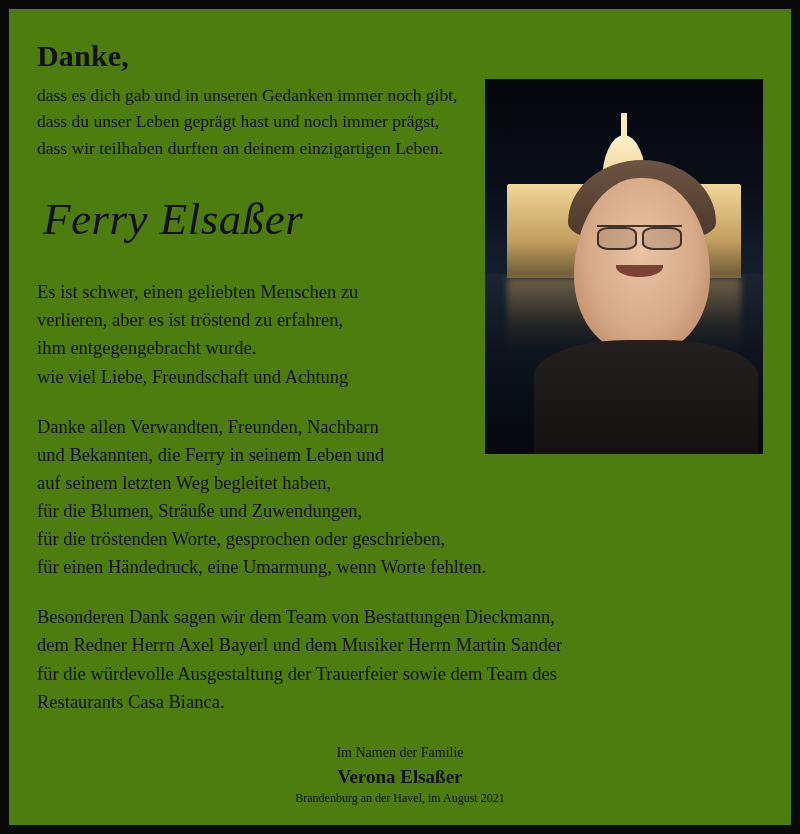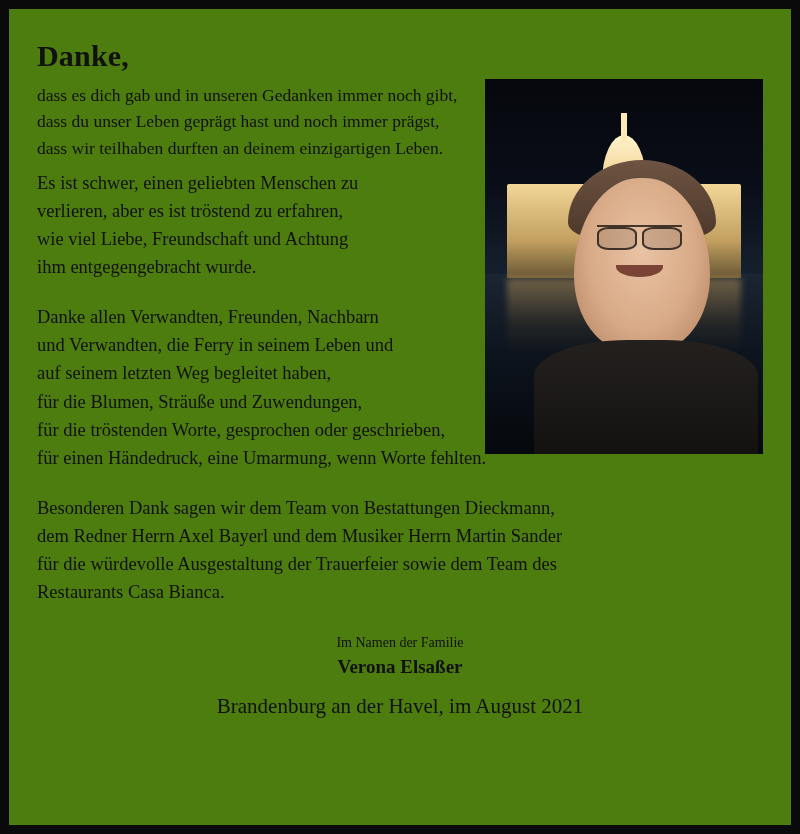--- a/index.html
+++ b/index.html
@@ -190,23 +190,23 @@
     color: #111;
     line-height: 1.5;
   }
   .footer-strong {
     font-size: 19px;
     font-weight: bold;
     color: #111;
     line-height: 1.5;
   }
   .place {
-    font-size: 21px;
-    color: #111;
-    margin-top: 12px;
+    font-size: 12px;
+    color: #111;
+    margin-top: 0;
   }
 </style>
 </head>
 <body>
 
 <div class="page">
   <div class="card">
 
     <div class="thanks-head">Danke,</div>
 
@@ -226,31 +226,32 @@
       <div class="portrait">
         <div class="phair"></div>
         <div class="pface">
           <div class="pglasses"></div>
           <div class="pmouth"></div>
         </div>
         <div class="pbody"></div>
       </div>
     </div>
 
+    <div class="name">Ferry Elsaßer</div>
 
     <div class="para block-narrow">
       <div>Es ist schwer, einen geliebten Menschen zu</div>
       <div>verlieren, aber es ist tröstend zu erfahren,</div>
+      <div>ihm entgegengebracht wurde.</div>
       <div>wie viel Liebe, Freundschaft und Achtung</div>
-      <div>ihm entgegengebracht wurde.</div>
     </div>
 
     <div class="para">
       <div>Danke allen Verwandten, Freunden, Nachbarn</div>
-      <div>und Verwandten, die Ferry in seinem Leben und</div>
+      <div>und Bekannten, die Ferry in seinem Leben und</div>
       <div>auf seinem letzten Weg begleitet haben,</div>
       <div>für die Blumen, Sträuße und Zuwendungen,</div>
       <div>für die tröstenden Worte, gesprochen oder geschrieben,</div>
       <div>für einen Händedruck, eine Umarmung, wenn Worte fehlten.</div>
     </div>
 
     <div class="para">
       <div>Besonderen Dank sagen wir dem Team von Bestattungen Dieckmann,</div>
       <div>dem Redner Herrn Axel Bayerl und dem Musiker Herrn Martin Sander</div>
       <div>für die würdevolle Ausgestaltung der Trauerfeier sowie dem Team des</div>

